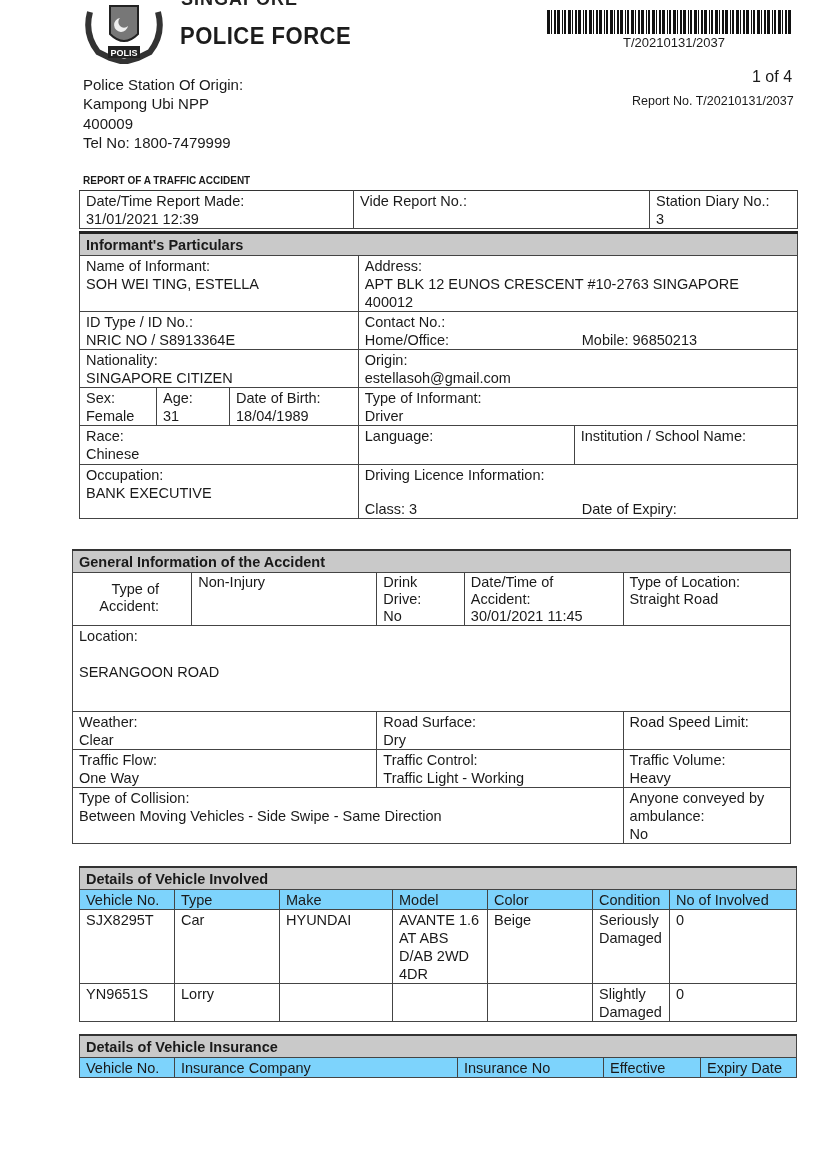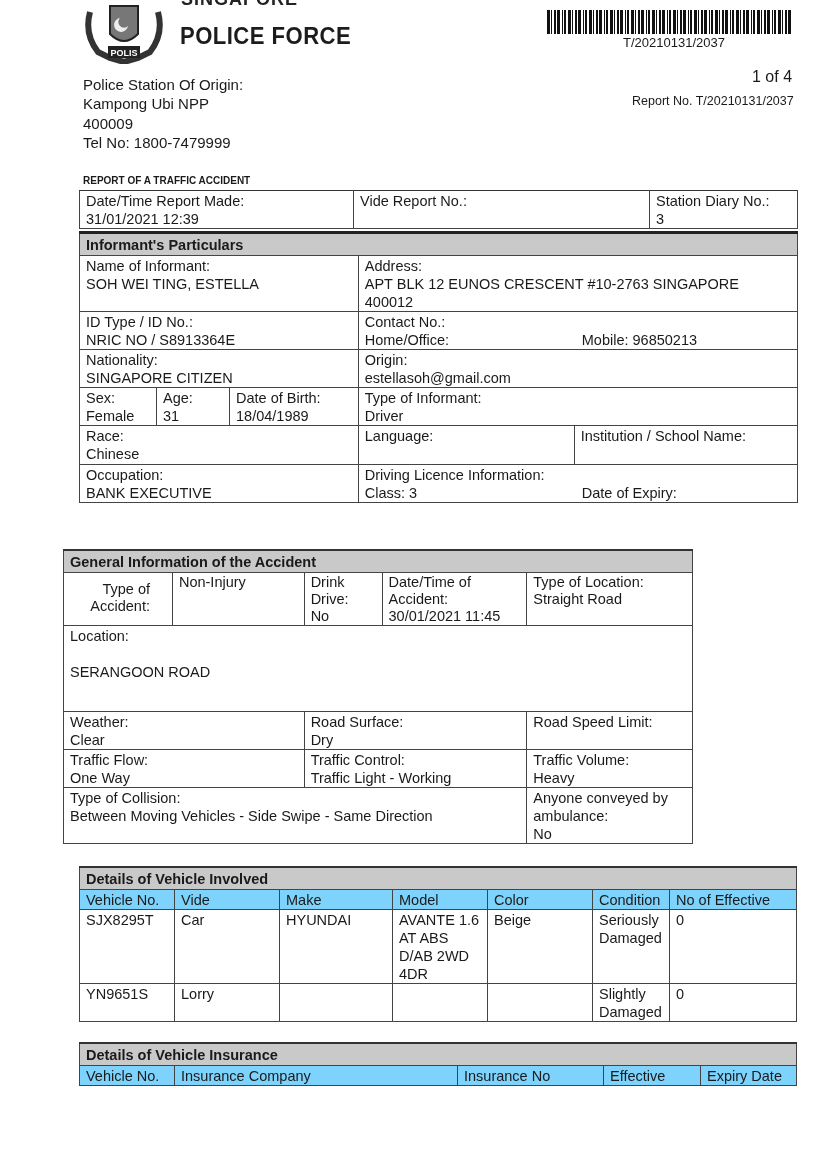--- a/index.html
+++ b/index.html
@@ -24,23 +24,23 @@
            font-weight:normal; text-align:left; }
   .sec-head td { background:#c9c9c9; font-weight:bold; font-size:14.5px; padding:2px 6px 1px 6px;
            border-top:2px solid #333; }
   .thick-top { border-top:3px solid #222 !important; }
   .gray-row td, .gray-row th { background:#7dd3fc; }
   .lbl { display:block; }
   .val { display:block; }
 
   #t-report { left:79px; top:190px; width:719px; }
   #t-informant { left:79px; top:231px; width:719px; }
-  #t-accident { left:63px; top:549px; width:630px; }
+  #t-accident { left:72px; top:549px; width:719px; }
   #t-vehicle { left:79px; top:866px; width:718px; }
-  #t-insurance { left:79px; top:1034px; width:718px;margin-top:8px; }
+  #t-insurance { left:79px; top:1034px; width:718px; }
   .nobr-sm td { line-height:17px; }
 </style>
 </head>
 <body>
 
 <svg class="abs logo" viewBox="0 0 88 60">
   <path d="M10 8 Q4 30 18 48 L30 54 L44 58 L58 54 L70 48 Q84 30 78 8" fill="none" stroke="#333" stroke-width="6"></path>
   <path d="M30 2 L58 2 L58 30 Q44 44 30 30 Z" fill="#777" stroke="#222" stroke-width="2"></path>
   <path d="M40 14 A7 7 0 1 0 48 22 A5 5 0 1 1 40 14" fill="#eee"></path>
   <rect x="28" y="42" width="32" height="12" fill="#222"></rect>
@@ -228,21 +228,21 @@
       </div>
     </td>
   </tr>
   <tr>
     <td colspan="3">
       <span class="lbl">Occupation:</span>
       <span class="val">BANK EXECUTIVE</span>
     </td>
     <td>
       <span class="lbl">Driving Licence Information:</span>
-      <span class="val" style="position:relative;">
+      <span class="val" style="position:relative;margin-top:16px;">
         <span>Class: 3</span>
         <span style="position:absolute; left:217px;">Date of Expiry:</span>
       </span>
     </td>
   </tr>
 </tbody>
   </table>
 
 <table id="t-accident">
   <tbody>
@@ -316,26 +316,26 @@
 </tbody>
   </table>
 
 <table id="t-vehicle">
   <tbody>
       <tr class="sec-head">
     <td colspan="7">Details of Vehicle Involved</td>
   </tr>
   <tr class="gray-row">
     <th style="width:82px;">Vehicle No.</th>
-    <th style="width:92px;">Vide</th>
+    <th style="width:92px;">Type</th>
     <th style="width:100px;">Make</th>
     <th style="width:82px;">Model</th>
     <th style="width:92px;">Color</th>
     <th style="width:64px; white-space:nowrap;">Condition</th>
-    <th style="white-space:nowrap;">No of Effective</th>
+    <th style="white-space:nowrap;">No of Involved</th>
   </tr>
   <tr style="height:70px;">
     <td>SJX8295T</td>
     <td>Car</td>
     <td>HYUNDAI</td>
     <td>AVANTE 1.6 AT ABS D/AB 2WD 4DR</td>
     <td>Beige</td>
     <td>Seriously Damaged</td>
     <td>0</td>
   </tr>

